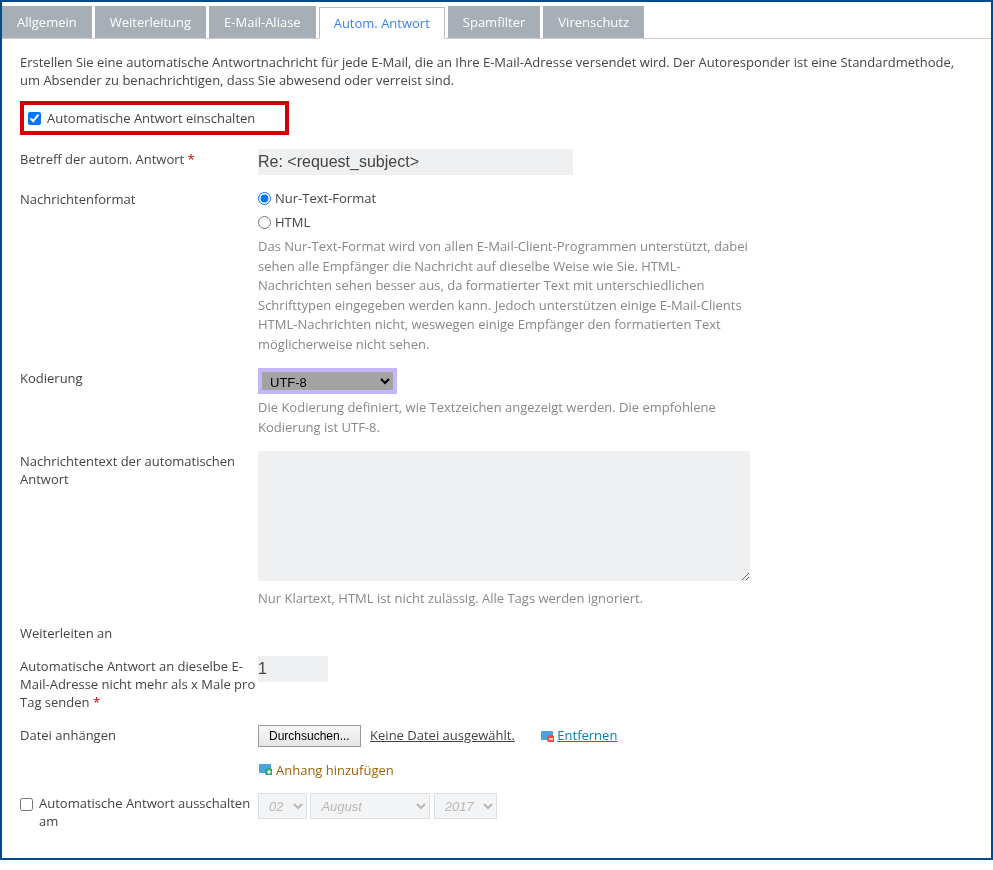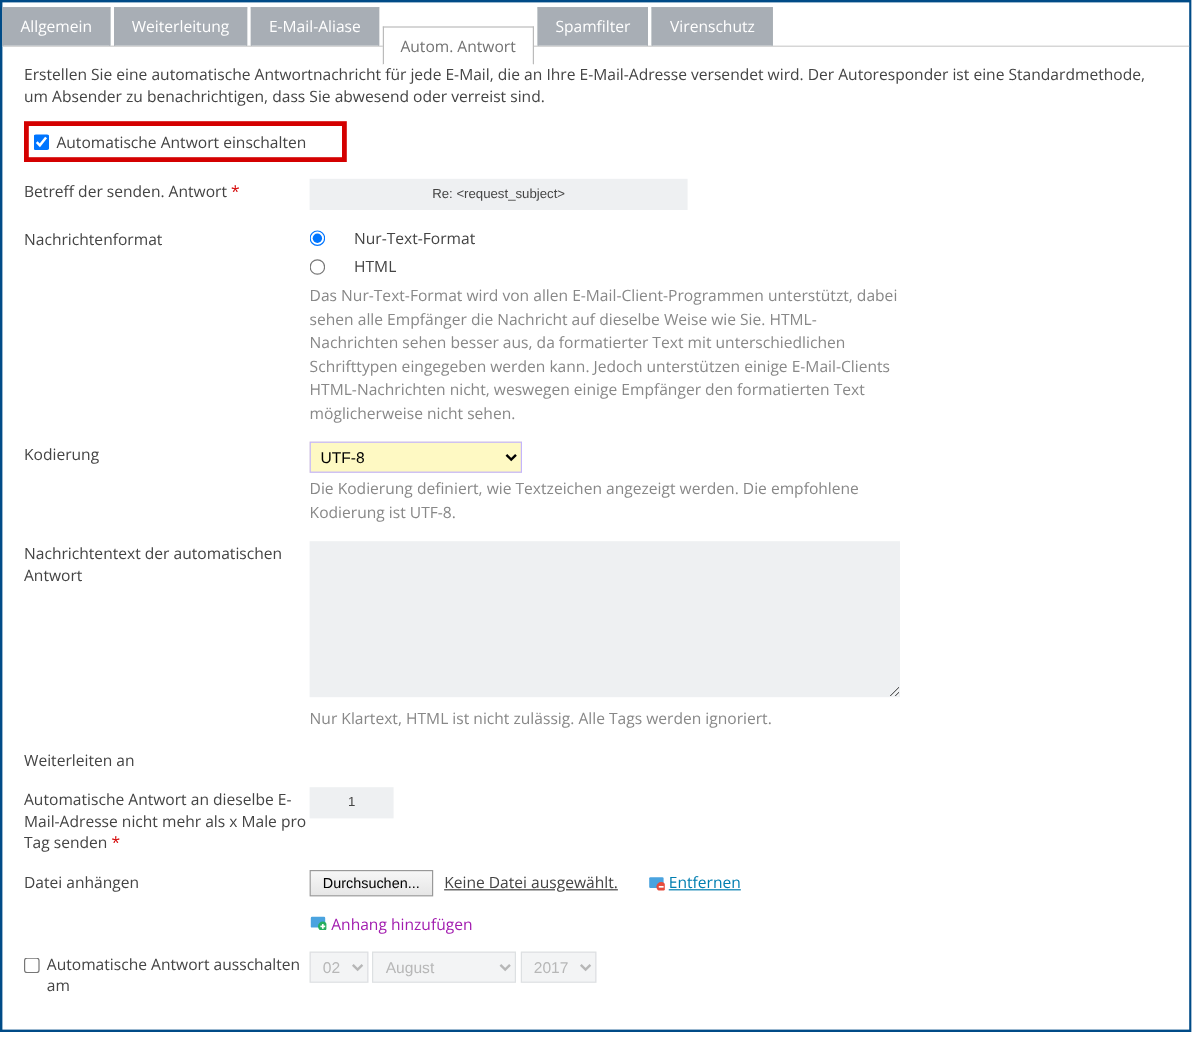--- a/index.html
+++ b/index.html
@@ -26,25 +26,25 @@
     padding: 6px 14px;
     background: #a8aeb5;
     color: #fff;
     font-size: 13px;
     cursor: pointer;
     border: 1px solid #a8aeb5;
     border-bottom: none;
   }
   .tab.active {
     background: #fff;
-    color: #737373;
+    color: #3b82f6;
     border: 1px solid #bbb;
     border-bottom: 1px solid #fff;
     position: relative;
-    top: 16px;
+    top: 1px;
   }
   .content {
     padding: 14px 18px 14px 18px;
   }
   .intro {
     color: #444;
     line-height: 1.4;
     margin-bottom: 12px;
   }
   .highlight-row {
@@ -72,45 +72,44 @@
   }
   .form-field {
     flex: 1;
   }
   .required { color: #d40000; }
   .text-input {
     background: #eef0f2;
     border: none;
     padding: 4px 0;
     width: 315px;
-    font-size: 11px;
+    font-size: 16px;
     color: #444;
     height: 26px;
-    text-align: center;
   }
   .text-input.small { width: 70px; }
   .radio-row {
     display: flex;
     align-items: center;
-    gap: 24px;
+    gap: 4px;
     margin-bottom: 6px;
   }
   .note {
     color: #888;
     line-height: 1.5;
     max-width: 495px;
     margin-top: 4px;
   }
   select.encoding {
-    width: 177px;
+    width: 139px;
     height: 26px;
     font-size: 13px;
     padding: 2px 4px;
-    background: #fef9c3;
-    border: 1px solid #c4b5fd;
+    background: #a3a3a3;
+    border: 4px solid #c4b5fd;
   }
   textarea.msgtext {
     width: 492px;
     height: 130px;
     background: #eef0f2;
     border: none;
     resize: both;
     padding: 6px;
     font-family: inherit;
     font-size: 13px;
@@ -123,38 +122,39 @@
     cursor: pointer;
   }
   .no-file { margin-left: 6px; text-decoration: underline; }
   .link-del {
     color: #007eb0;
     margin-left: 22px;
     cursor: pointer;
     text-decoration: underline;
   }
   .link-add {
-    color: #a21caf;
+    color: #a16207;
     cursor: pointer;
     display: inline-flex;
     align-items: center;
     gap: 4px;
   }
   .icon-del {
     display: inline-block;
     vertical-align: middle;
     margin-right: 3px;
   }
   .date-select {
     background: #eef0f2;
     border: 1px solid #d0d3d6;
     color: #999;
     padding: 3px 6px;
     height: 26px;
     font-size: 13px;
+    font-style: italic;
   }
   input[type="checkbox"], input[type="radio"] { margin:0; }
 </style>
 </head>
 <body>
 
 <div class="outer-border">
   <div class="tabs">
     <div class="tab">Allgemein</div>
     <div class="tab">Weiterleitung</div>
@@ -170,21 +170,21 @@
     <div class="highlight-row">
       <label class="checkbox-row">
         <input type="checkbox" checked="" style="">
         <span>Automatische Antwort einschalten</span>
       </label>
     </div>
 
     
     <div class="form-row">
       <div class="form-label">
-        <span>Betreff der senden. Antwort</span> <span class="required">*</span>
+        <span>Betreff der autom. Antwort</span> <span class="required">*</span>
       </div>
       <div class="form-field">
         <input class="text-input" type="text" value="Re: &lt;request_subject&gt;" style="">
       </div>
     </div>
 
     
     <div class="form-row">
       <div class="form-label">Nachrichtenformat</div>
       <div class="form-field">

